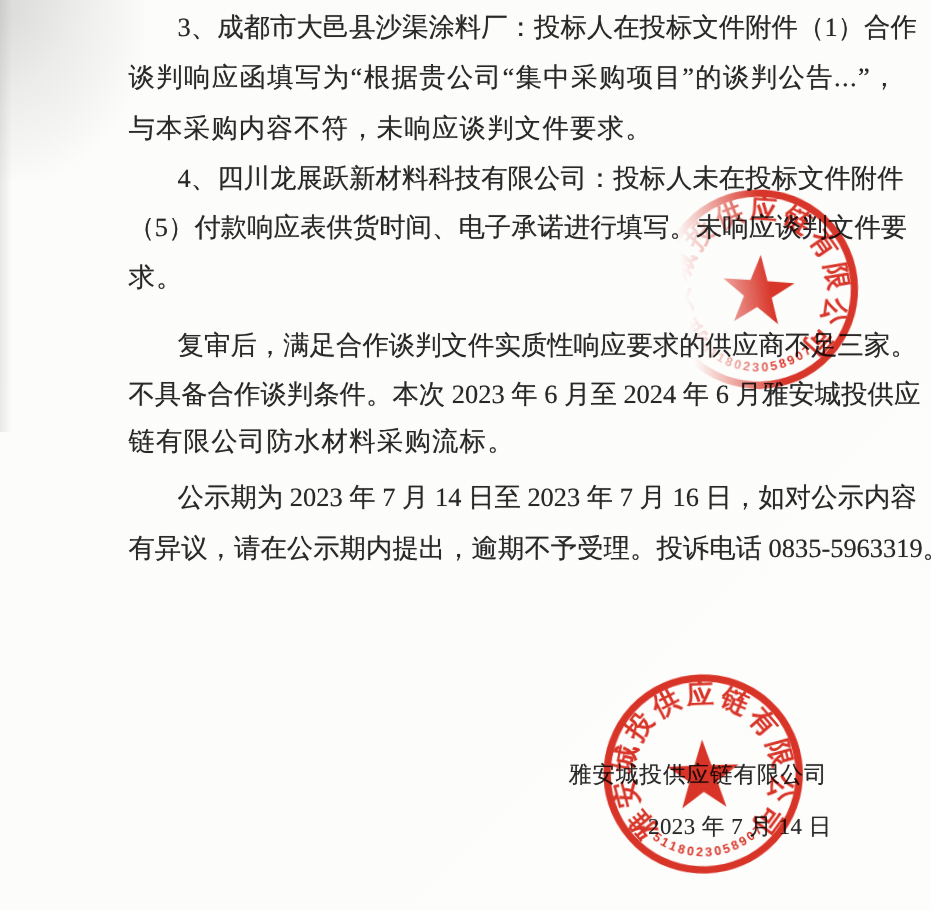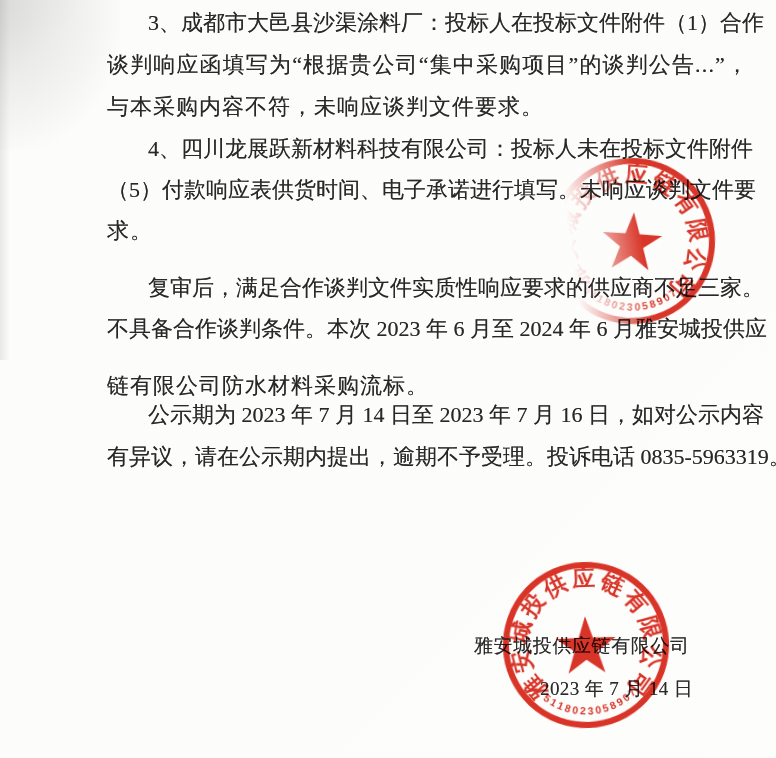--- a/index.html
+++ b/index.html
@@ -246,21 +246,21 @@
         <span>6</span>
         <span class="sp">&nbsp;</span>
         <span>月</span>
         <span>雅</span>
         <span>安</span>
         <span>城</span>
         <span>投</span>
         <span>供</span>
         <span>应</span>
       </div>
-      <div class="textline natural" style="top: 372px;">链有限公司防水材料采购流标。</div>
+      <div class="textline natural" style="top: 354px;">链有限公司防水材料采购流标。</div>
       <div class="textline justify indent" style="top: 401px;">
         <span>公</span>
         <span>示</span>
         <span>期</span>
         <span>为</span>
         <span class="sp">&nbsp;</span>
         <span>2</span>
         <span>0</span>
         <span>2</span>
         <span>3</span>

